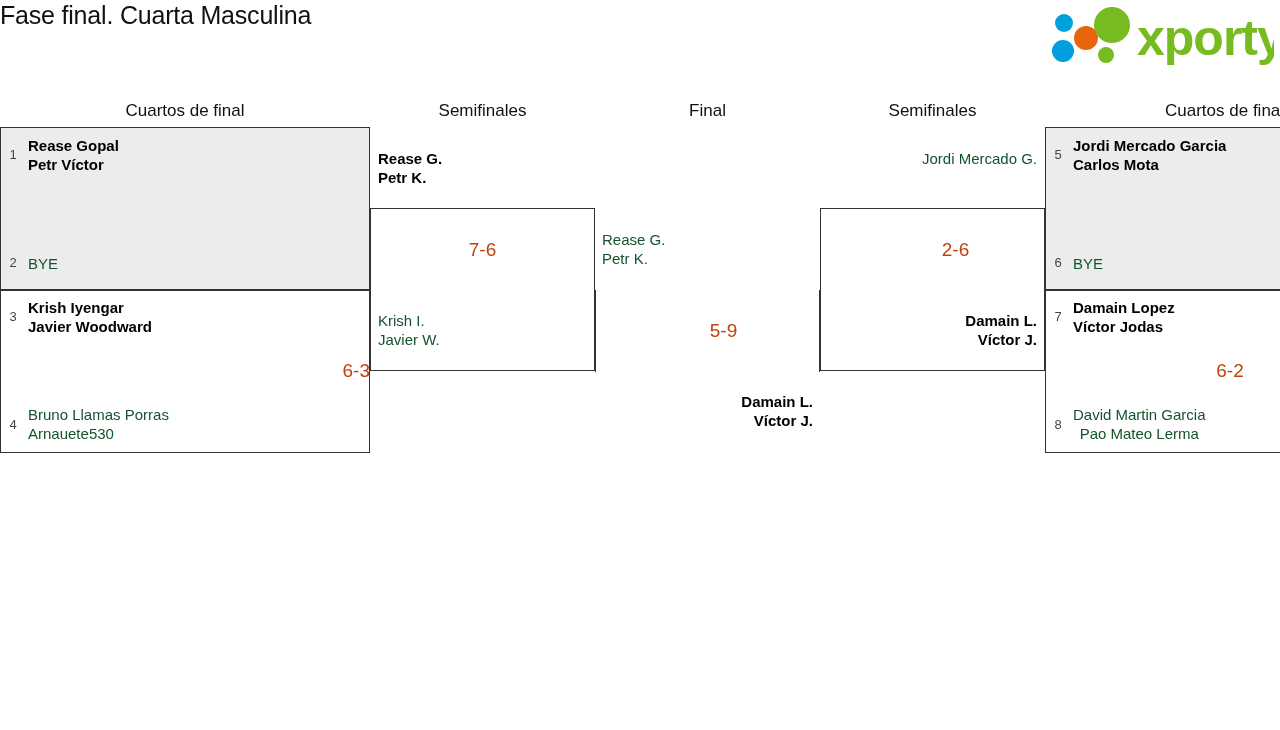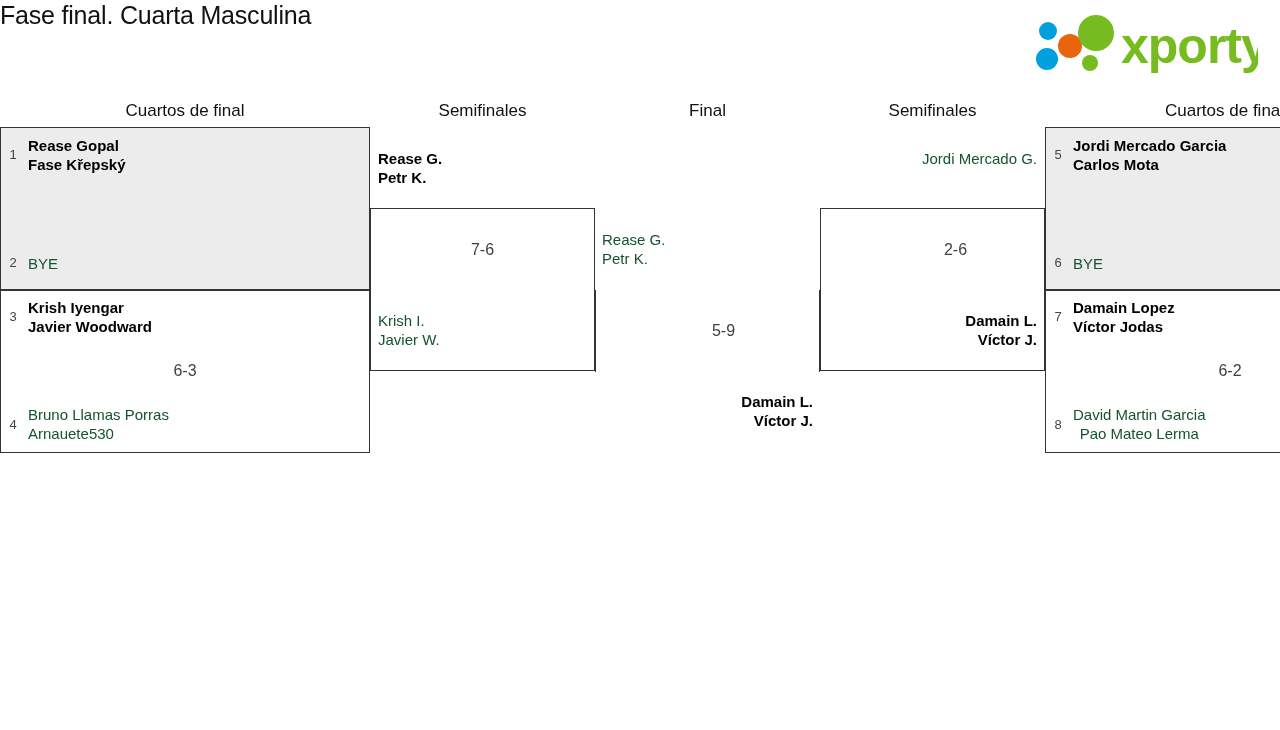--- a/index.html
+++ b/index.html
@@ -28,25 +28,24 @@
     font-weight: 400;
     color: #111111;
     letter-spacing: -0.2px;
   }
   .header-title .line1 { display: block; padding-top: 2px; }
   .header-title .line2 { display: block; }
 
   
   .logo {
     position: absolute;
-    right: 22px;
+    right: 6px;
     top: 6px;
     width: 232px;
     height: 62px;
-    margin-top: 8px;
   }
   .logo svg { display: block; }
 
   
   .round-label {
     position: absolute;
     top: 100px;
     font-size: 17px;
     line-height: 21px;
     color: #111111;
@@ -106,39 +105,39 @@
     position: absolute;
     font-size: 13px;
     line-height: 16px;
     color: #444444;
     width: 22px;
     text-align: center;
   }
 
   .score {
     position: absolute;
-    font-size: 16px;
+    font-size: 19px;
     line-height: 19px;
-    color: #404040;
+    color: #c2410c;
     white-space: nowrap;
     text-align: center;
   }
 
   
   #qf1-seed1 { left: 2px;  top: 147px; }
   #qf1-t1    { left: 28px; top: 136px; }
   #qf1-seed2 { left: 2px;  top: 255px; }
   #qf1-t2    { left: 28px; top: 254px; }
 
   
   #qf2-seed3 { left: 2px;  top: 309px; }
   #qf2-t3    { left: 28px; top: 298px; }
   #qf2-seed4 { left: 2px;  top: 417px; }
   #qf2-t4    { left: 28px; top: 405px; }
-  #qf2-score { left: 0px;  top: 361px; width: 370px; }
+  #qf2-score { left: 0px;  top: 361px; width: 370px; text-align: right; }
 
   
   #sf-left-t1 { left: 378px; top: 149px; }
   #sf-left-t2 { left: 378px; top: 311px; }
   #sf-left-score { left: 370px; top: 240px; width: 225px; }
 
   
   #final-t1 { left: 602px; top: 230px; }
   #final-t2 { right: 467px; top: 392px; text-align: right; }
   #final-score { left: 595px; top: 321px; width: 257px; }
@@ -192,21 +191,21 @@
 <div class="box shaded" id="qf3"></div>
 <div class="box" id="qf4"></div>
 <div class="box" id="sf-left"></div>
 <div class="box" id="sf-right"></div>
 <div id="final-rule-left"></div>
 <div id="final-rule-right"></div>
 
 <div class="seed" id="qf1-seed1">1</div>
 <div class="team winner" id="qf1-t1">
   <span class="p1">Rease Gopal</span>
-  <span class="p2">Fase Křepský</span>
+  <span class="p2">Petr Víctor</span>
 </div>
 <div class="seed" id="qf1-seed2">2</div>
 <div class="team" id="qf1-t2">
   <span class="p1">BYE</span>
 </div>
 
 <div class="seed" id="qf2-seed3">3</div>
 <div class="team winner" id="qf2-t3">
   <span class="p1">Krish Iyengar</span>
   <span class="p2">Javier Woodward</span>

